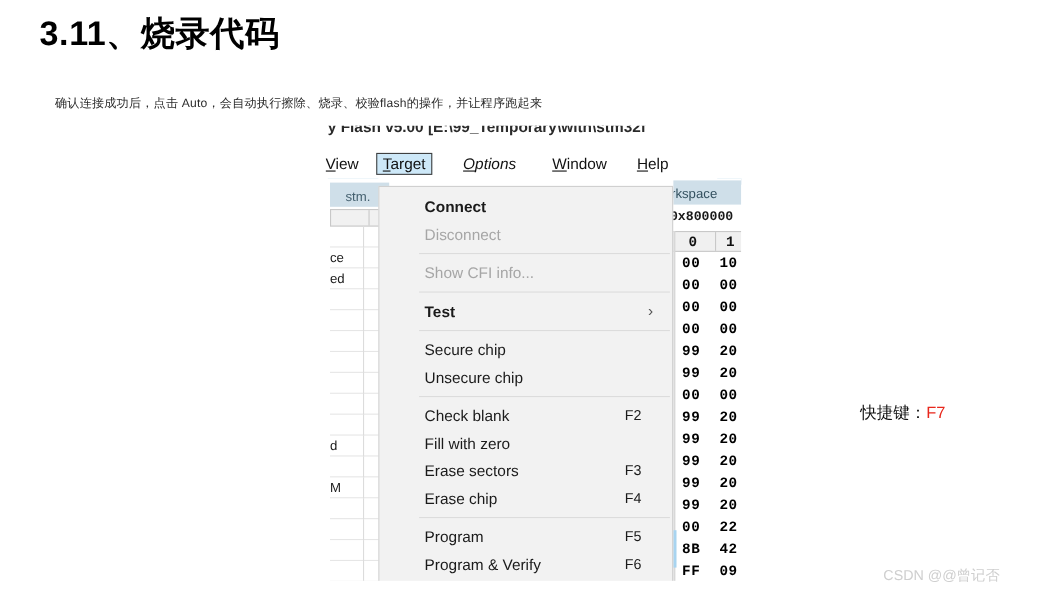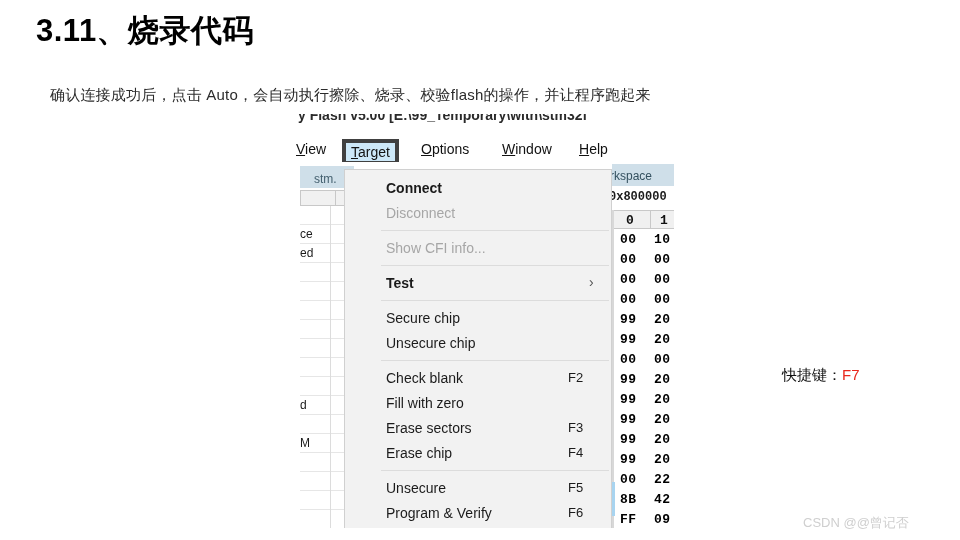--- a/index.html
+++ b/index.html
@@ -8,21 +8,21 @@
     font-family:"Liberation Sans","DejaVu Sans",sans-serif;
   }
   
   .slide-title{
     position:absolute;left:36px;top:10px;
     font-size:31px;font-weight:bold;color:#000000;letter-spacing:0.5px;
     white-space:nowrap;
   }
   .slide-subtitle{
     position:absolute;left:50px;top:86px;
-    font-size:15px;color:#2b2b2b;white-space:nowrap;letter-spacing:0.2px;
+    font-size:11px;color:#2b2b2b;white-space:nowrap;letter-spacing:0.2px;
   }
   .hotkey-note{
     position:absolute;left:782px;top:366px;
     font-size:15px;color:#111111;white-space:nowrap;
   }
   .hotkey-note .key{color:#e8271c;}
   .watermark{
     position:absolute;left:803px;top:514px;
     font-size:13px;color:#cfcfcf;white-space:nowrap;
   }
@@ -44,25 +44,25 @@
   .menubar{
     position:absolute;left:0;top:22px;width:378px;height:26px;
     background:#ffffff;
   }
   .menubar-item{
     position:absolute;top:3px;height:20px;line-height:20px;
     font-size:14px;color:#111111;white-space:nowrap;padding:0 6px;
   }
   .menubar-item u{text-decoration:underline;}
   .menubar-item.selected{
-    background:#cde8f8;border:4px solid #404040;padding:0 5px;height:18px;line-height:18px;
+    background:#cde8f8;border:1px solid #404040;padding:0 5px;height:18px;line-height:18px;
   }
   .mb-view{left:-6px;}
   .mb-target{left:46px;}
-  .mb-options{left:119px;}
+  .mb-options{left:119px;font-style:italic;}
   .mb-window{left:200px;}
   .mb-help{left:277px;}
   
   .toolbar-strip{
     position:absolute;left:0;top:48px;width:378px;height:7px;
     background:#ffffff;
   }
   .toolbar-strip .tsl{position:absolute;left:2px;top:0;width:46px;height:6px;background:#9cc3dd;}
   .toolbar-strip .tsr{position:absolute;left:356px;top:0;width:22px;height:6px;background:#9cc3dd;}
   
@@ -392,21 +392,21 @@
       <div class="menu-item" style="top: 246px;">
         <div class="label">Erase sectors</div>
         <div class="shortcut">F3</div>
       </div>
       <div class="menu-item" style="top: 271px;">
         <div class="label">Erase chip</div>
         <div class="shortcut">F4</div>
       </div>
       <div class="menu-sep" style="top: 300px;"></div>
       <div class="menu-item" style="top: 306px;">
-        <div class="label">Unsecure</div>
+        <div class="label">Program</div>
         <div class="shortcut">F5</div>
       </div>
       <div class="menu-item" style="top: 331px;">
         <div class="label">Program &amp; Verify</div>
         <div class="shortcut">F6</div>
       </div>
       <div class="menu-sep" style="top: 360px;"></div>
       <div class="menu-item highlight" style="top: 366px;"></div>
     </div>
 

